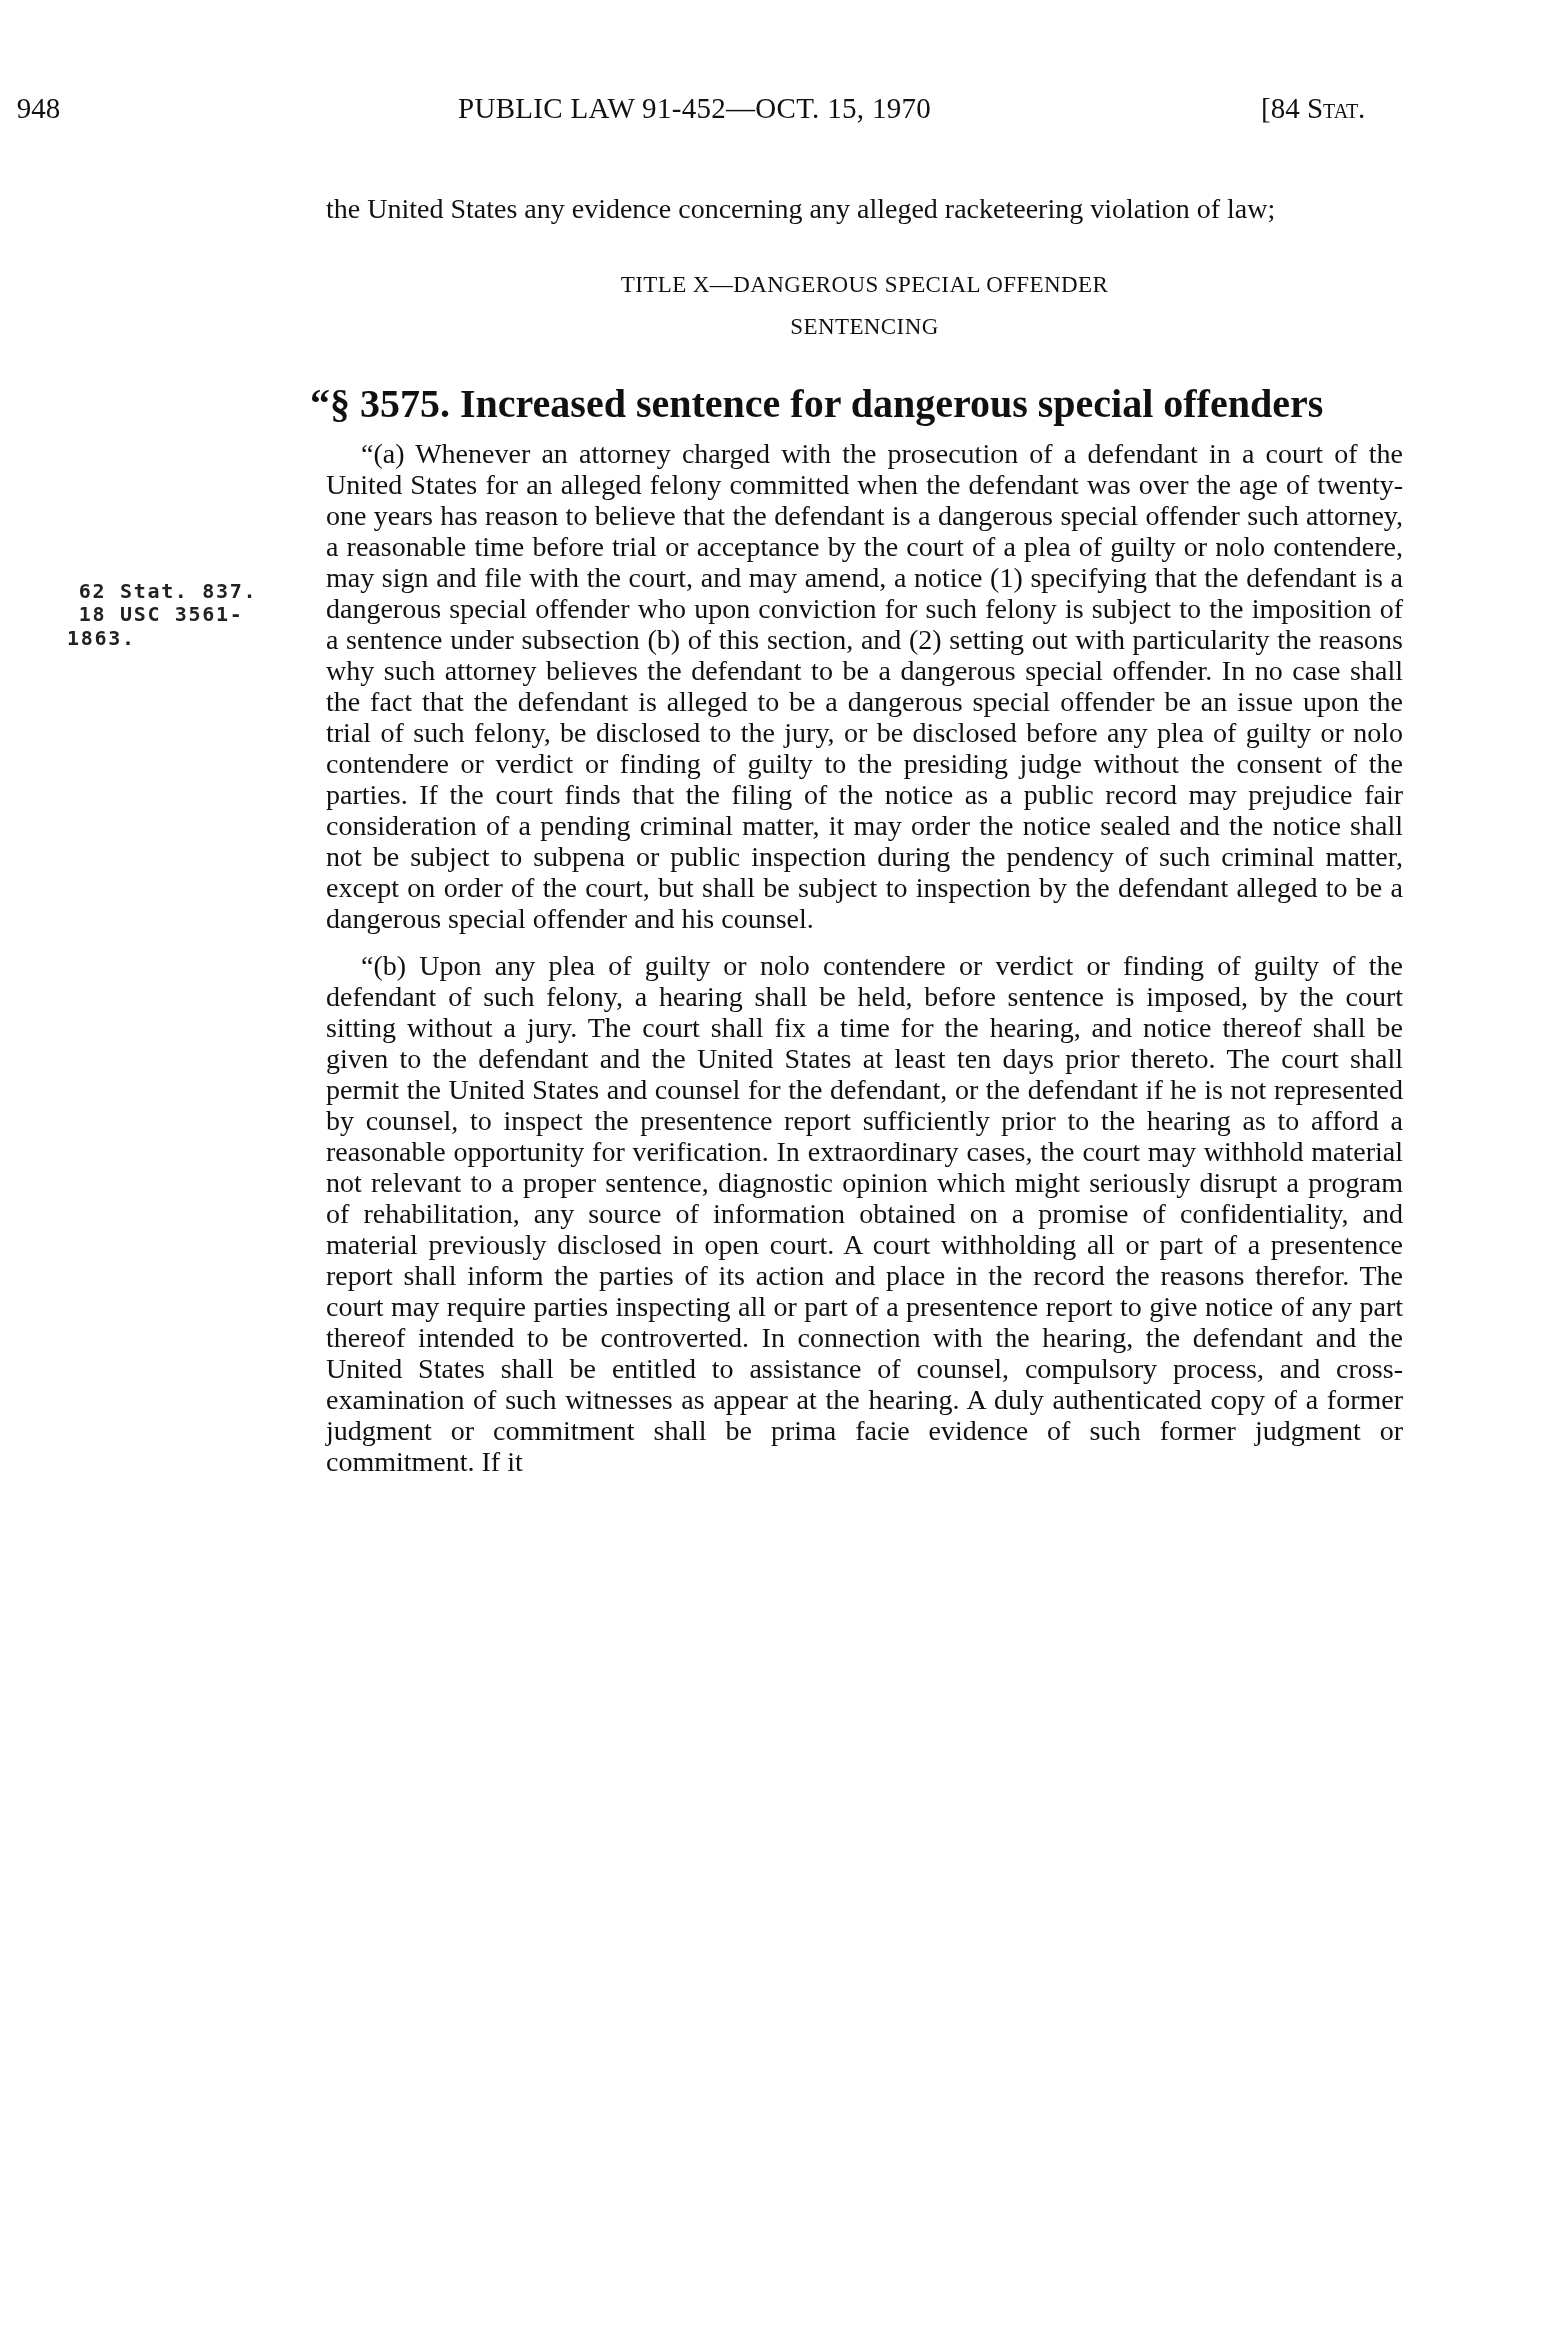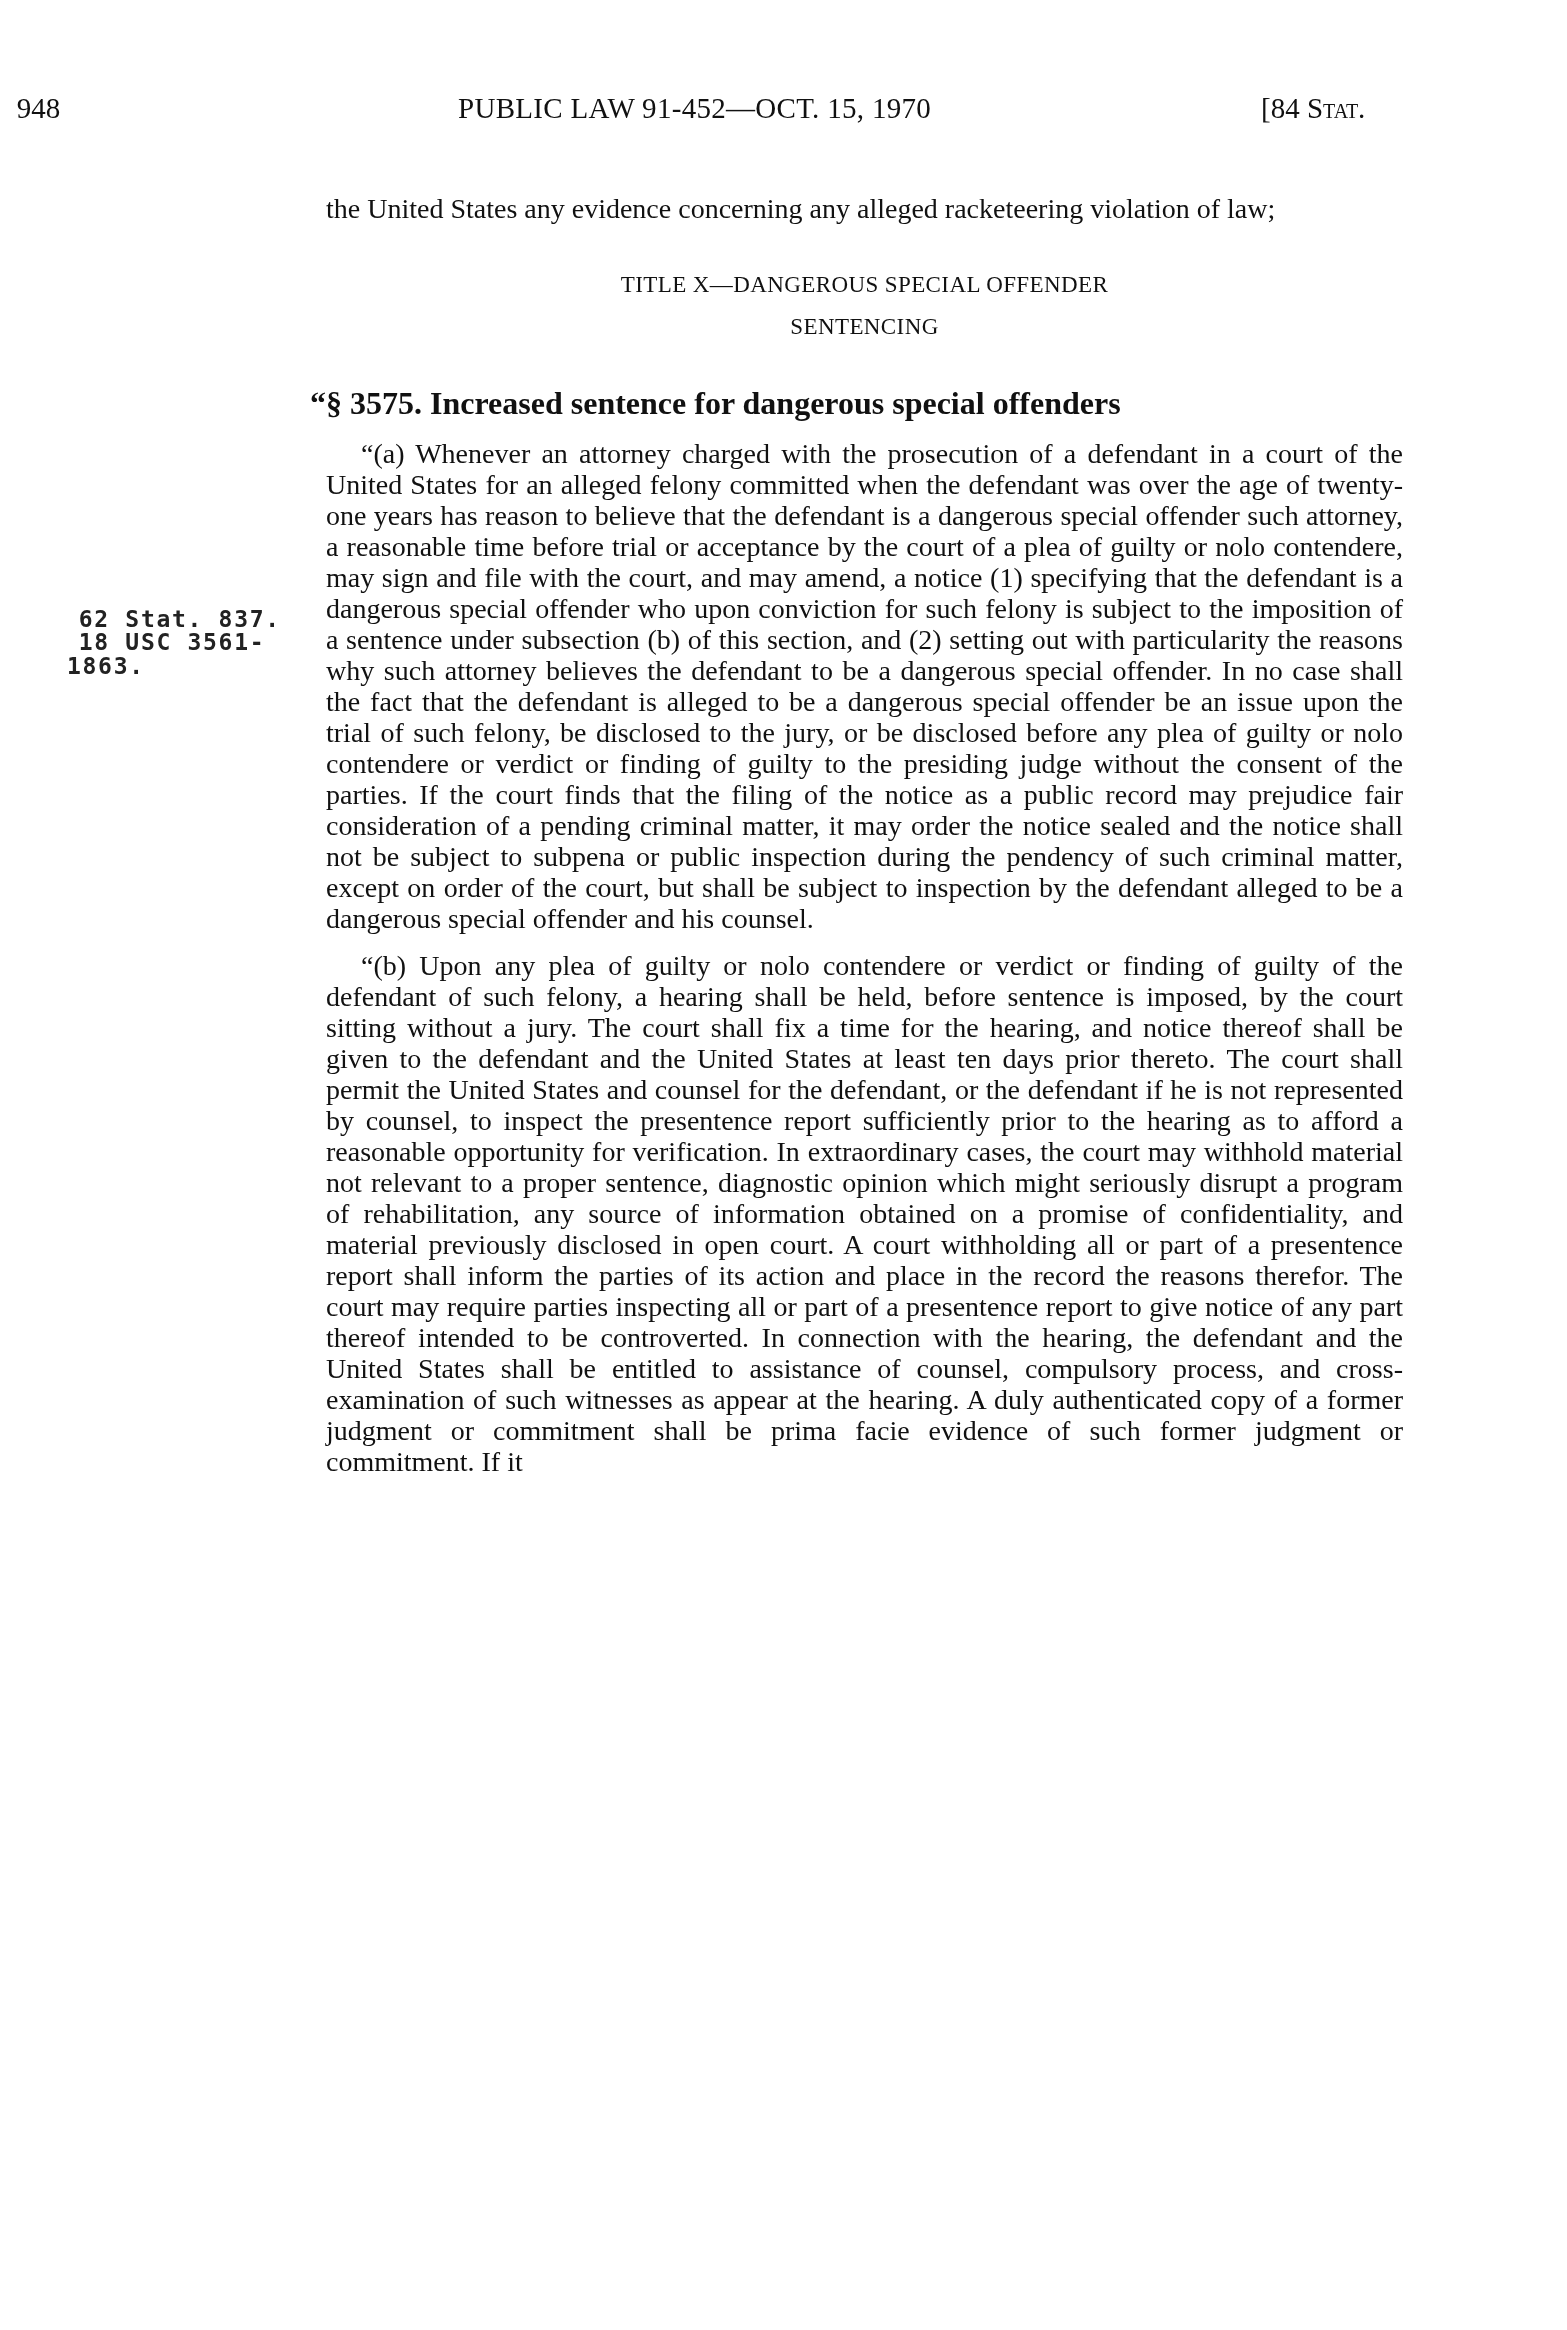--- a/index.html
+++ b/index.html
@@ -43,33 +43,33 @@
   .title-heading {
     text-align: center;
     font-size: 23px;
     line-height: 42px;
     margin: 40px 0 37px 0 !important;
     letter-spacing: 0.4px;
   }
 
   .section-heading {
     font-weight: bold;
-    font-size: 32px;
+    font-size: 40px;
     line-height: 37px;
     margin: 3.3px 0 1.7px 0 !important;
   }
 
   .margin-note {
     position: absolute;
     left: 67px;
-    top: 608px;
+    top: 580px;
     width: 183px;
     font-family: "DejaVu Sans Mono", "Liberation Mono", monospace;
     font-weight: bold;
-    font-size: 23px;
+    font-size: 20px;
     line-height: 23.4px;
     letter-spacing: 1.7px;
     color: #222;
   }
   .margin-note span { display: block; white-space: nowrap; }
   .margin-note .l1, .margin-note .l2 { padding-left: 11.7px; }
 </style>
 </head>
 <body>
 

